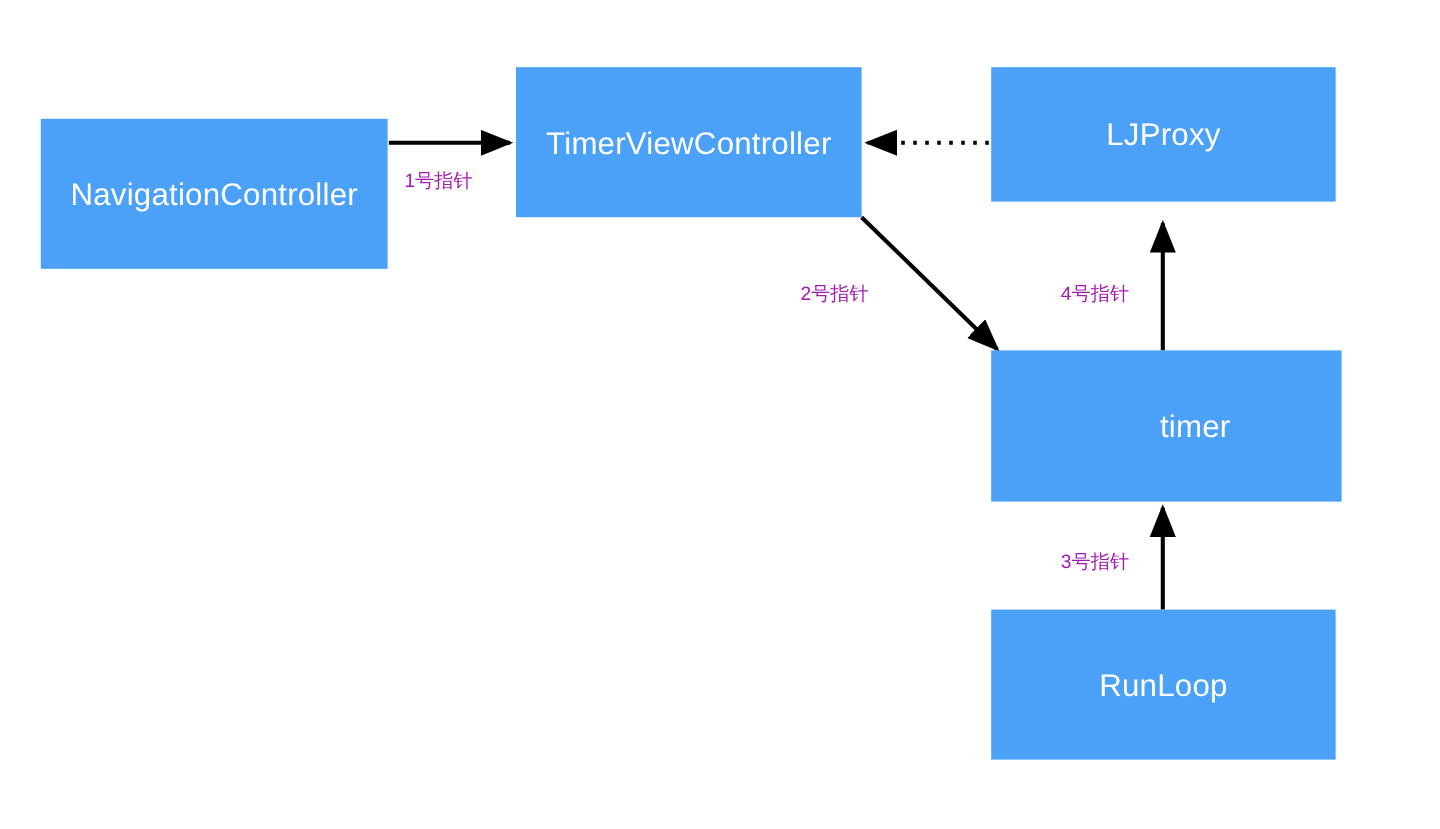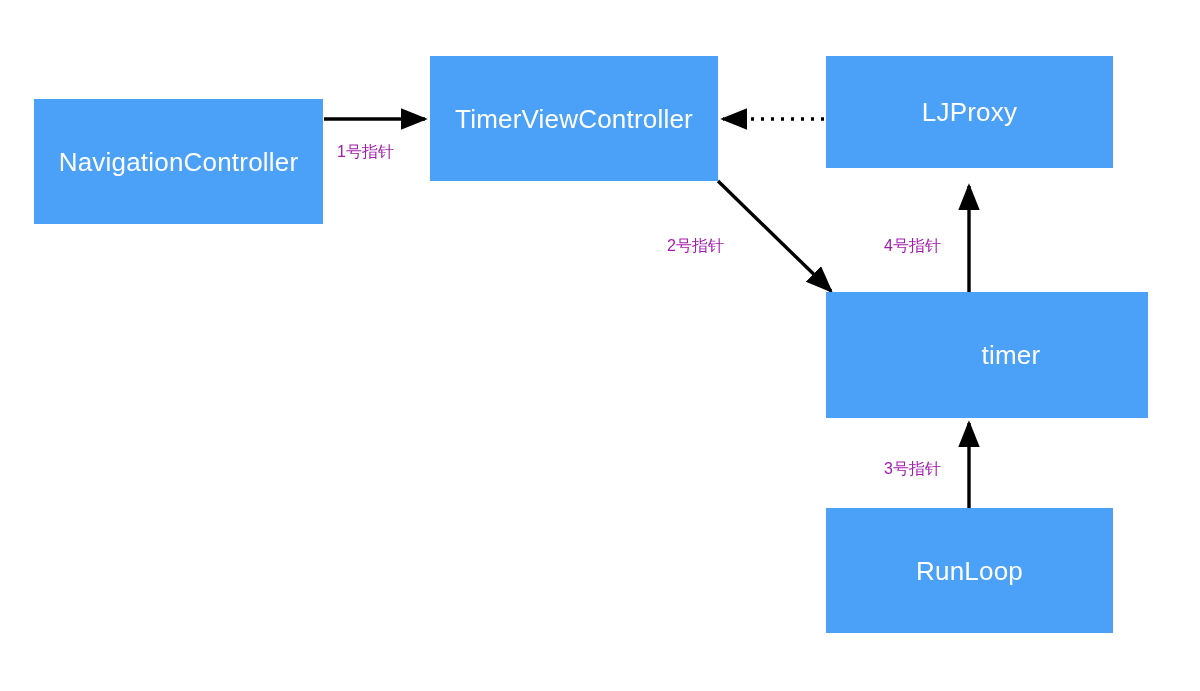--- a/index.html
+++ b/index.html
@@ -31,21 +31,21 @@
     box-sizing: border-box;
     user-select: none;
   }
   .node-label {
     display: block;
     white-space: nowrap;
   }
   #node-navigationcontroller { left: 34px;  top: 56px;  width: 289px; height: 125px; margin-top: 43px; }
   #node-timerviewcontroller  { left: 430px; top: 56px;  width: 288px; height: 125px; justify-content: center; }
   #node-ljproxy              { left: 826px; top: 56px;  width: 287px; height: 112px; }
-  #node-timer                { left: 826px; top: 292px; width: 322px; height: 126px; padding-left: 48px; }
+  #node-timer                { left: 826px; top: 292px; width: 292px; height: 126px; padding-left: 48px; }
   #node-runloop              { left: 826px; top: 508px; width: 287px; height: 125px; }
 
   #edges {
     position: absolute;
     left: 0;
     top: 0;
     width: 1200px;
     height: 691px;
     pointer-events: none;
   }

